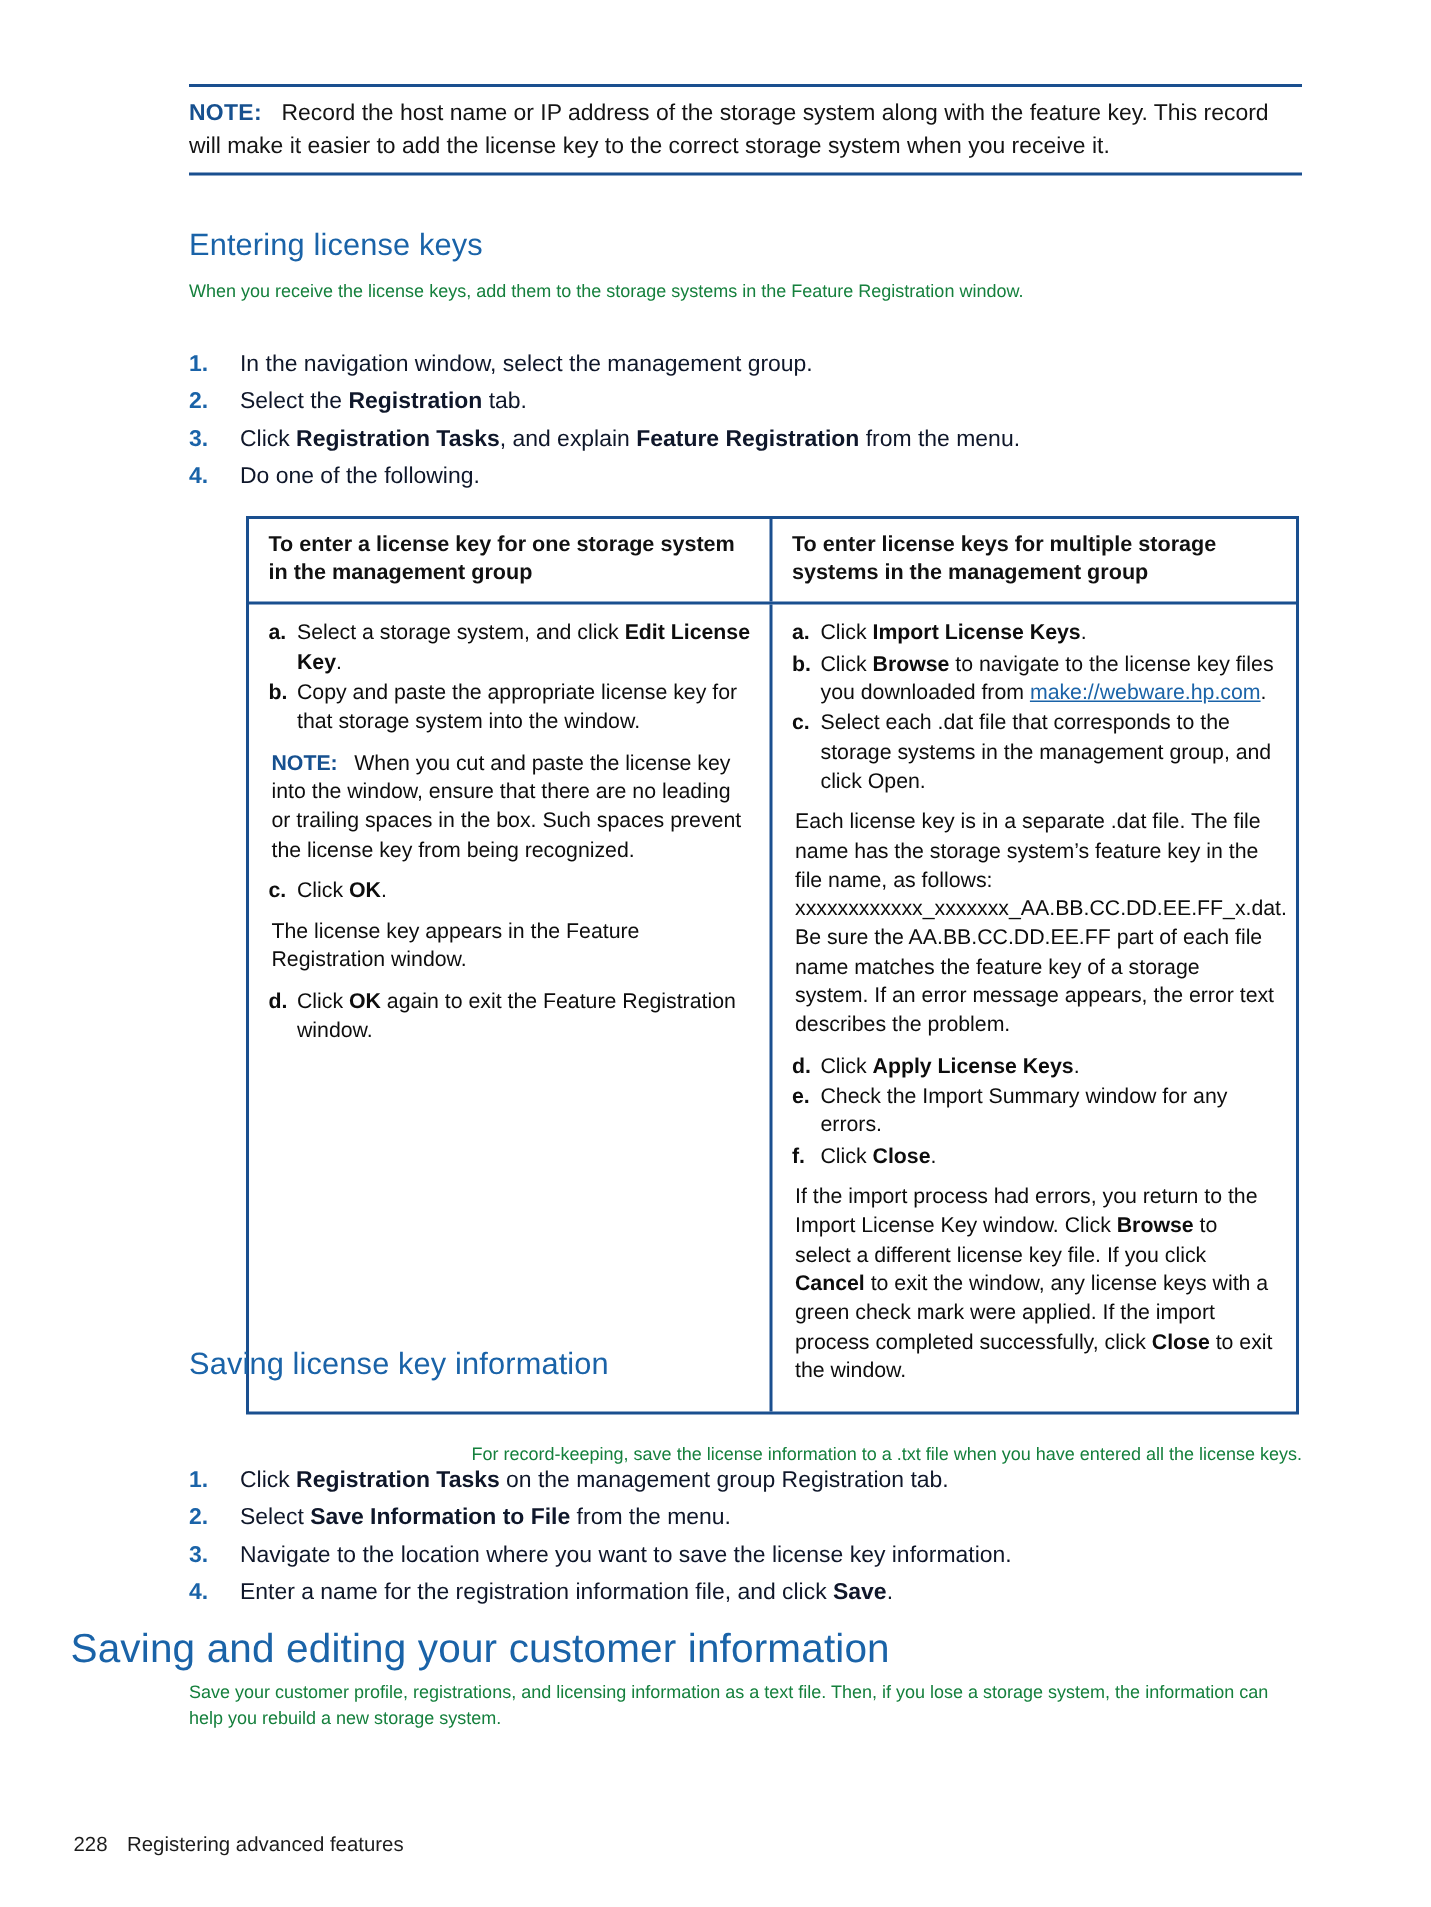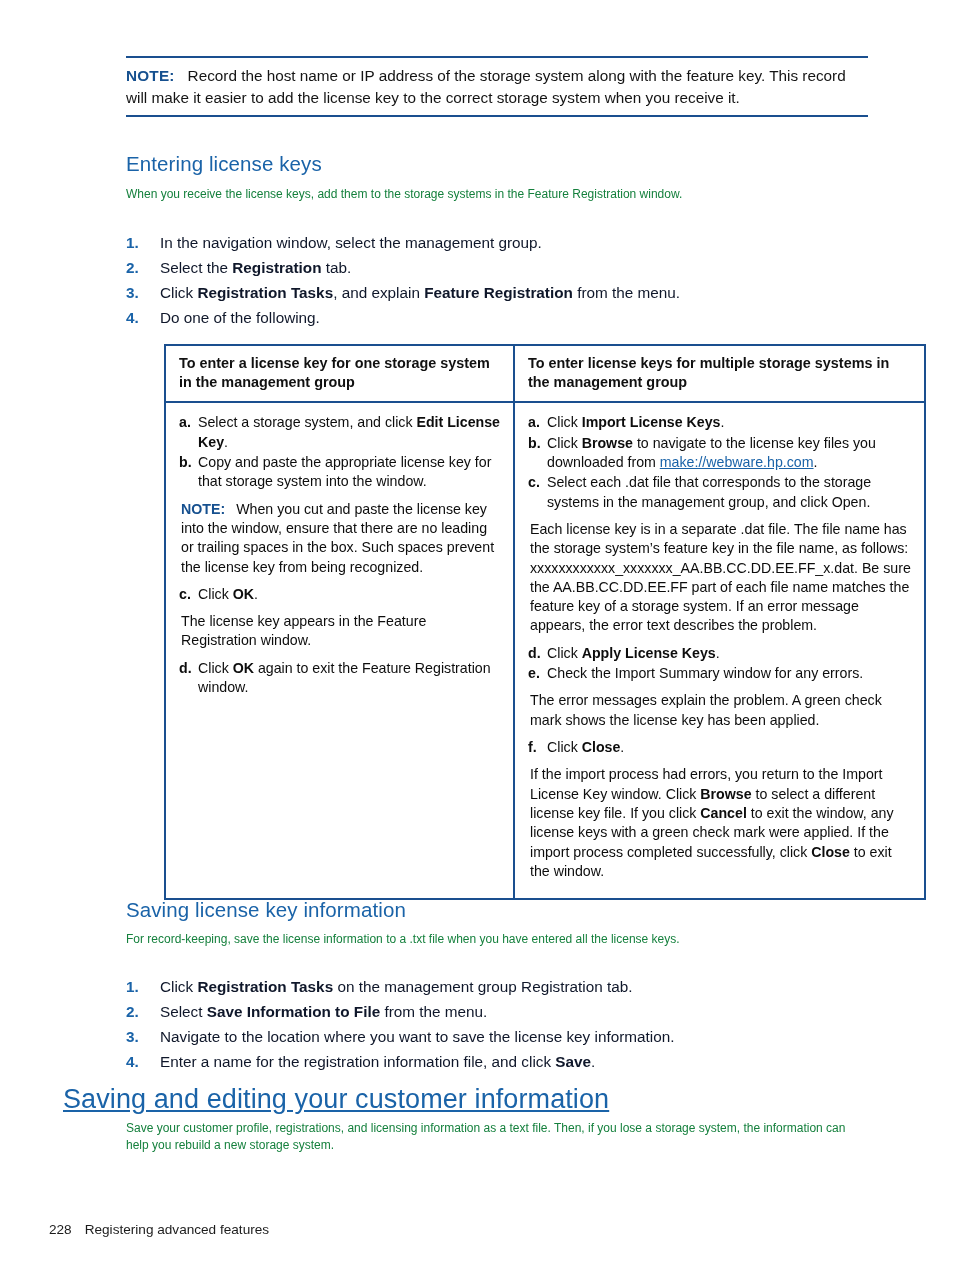--- a/index.html
+++ b/index.html
@@ -90,21 +90,21 @@
     flex: 0 0 34px;
     text-align: left;
   }
   .olist .txt { flex: 1 1 auto; color: #0f172a; }
 
   
   .tbl {
     position: absolute;
     left: 164px;
     top: 344px;
-    width: 762px;
+    width: 702px;
     border: 2px solid #1a4f8f;
     box-sizing: border-box;
     background: #fff;
   }
   .tbl-head {
     display: flex;
     border-bottom: 2px solid #1a4f8f;
   }
   .tbl-body {
     display: flex;
@@ -246,55 +246,54 @@
             </div>
             <div class="sub"><span>Each license key is in a separate .dat file. The file name has the storage system’s feature key in the file name, as follows: xxxxxxxxxxxx_xxxxxxx_AA.BB.CC.DD.EE.FF_x.dat. Be sure the AA.BB.CC.DD.EE.FF part of each file name matches the feature key of a storage system. If an error message appears, the error text describes the problem.</span></div>
             <div class="li">
               <div class="mk">d.</div>
               <div class="bd"><span>Click </span><b>Apply License Keys</b><span>.</span></div>
             </div>
             <div class="li">
               <div class="mk">e.</div>
               <div class="bd"><span>Check the Import Summary window for any errors.</span></div>
             </div>
-            <div class="sub"><span>The error messages explain the problem. A green check mark shows the license key has been applied.</span></div>
             <div class="li">
               <div class="mk">f.</div>
               <div class="bd"><span>Click </span><b>Close</b><span>.</span></div>
             </div>
             <div class="sub"><span>If the import process had errors, you return to the Import License Key window. Click </span><b>Browse</b><span> to select a different license key file. If you click </span><b>Cancel</b><span> to exit the window, any license keys with a green check mark were applied. If the import process completed successfully, click </span><b>Close</b><span> to exit the window.</span></div>
           </div>
       </div>
     </div>
   </div>
 
   <div class="h2" style="left:126px; top:898px;">Saving license key information</div>
 
-  <div class="para" style="left:126px; top:931px; width:742px;">For record-keeping, save the license information to a .txt file when you have entered all the license keys.</div>
+  <div class="para" style="left:126px; top:961px; width:742px;text-align:right;">For record-keeping, save the license information to a .txt file when you have entered all the license keys.</div>
 
   <div class="olist" style="left:126px; top:976px; width:742px;">
       <div class="li">
         <div class="num">1.</div>
         <div class="txt"><span>Click </span><b>Registration Tasks</b><span> on the management group Registration tab.</span></div>
       </div>
       <div class="li">
         <div class="num">2.</div>
         <div class="txt"><span>Select </span><b>Save Information to File</b><span> from the menu.</span></div>
       </div>
       <div class="li">
         <div class="num">3.</div>
         <div class="txt"><span>Navigate to the location where you want to save the license key information.</span></div>
       </div>
       <div class="li">
         <div class="num">4.</div>
         <div class="txt"><span>Enter a name for the registration information file, and click </span><b>Save</b><span>.</span></div>
       </div>
     </div>
 
-  <div class="h1" style="left:63px; top:1084px;text-decoration:underline;">Saving and editing your customer information</div>
+  <div class="h1" style="left:47px; top:1084px;">Saving and editing your customer information</div>
 
   <div class="para" style="left:126px; top:1120px; width:742px;">Save your customer profile, registrations, and licensing information as a text file. Then, if you lose a storage system, the information can help you rebuild a new storage system.</div>
 
   <div class="footer">
     <span class="pg">228</span><span>Registering advanced features</span>
   </div>
 
 </div>
 
 </body></html>

